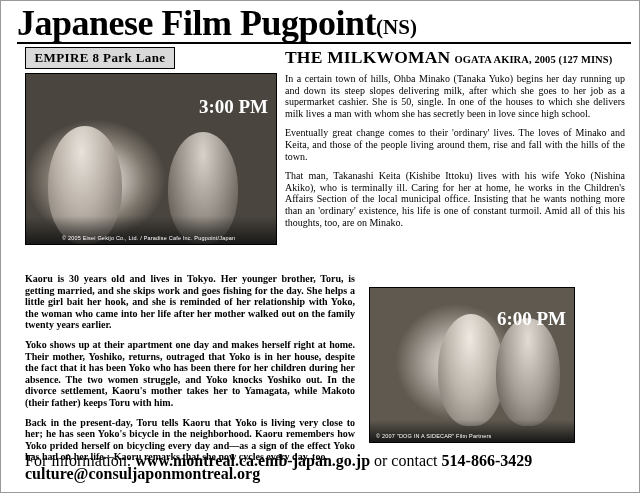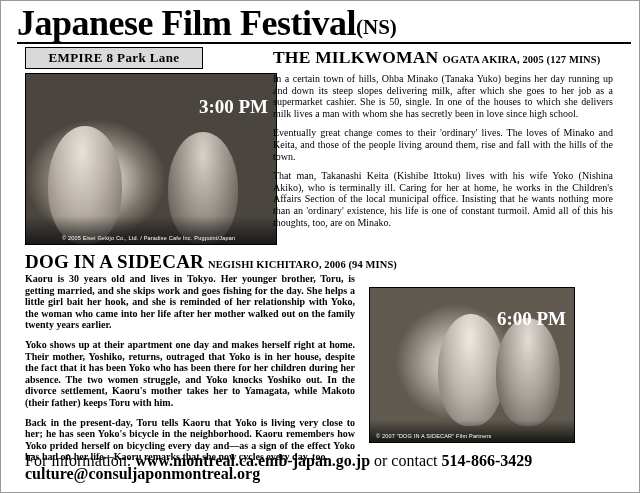--- a/index.html
+++ b/index.html
@@ -54,21 +54,21 @@
     top: 41px;
     height: 2px;
     background: #000;
   }
 
   
   .venue {
     position: absolute;
     left: 24px;
     top: 46px;
-    width: 178px;
+    width: 150px;
     height: 22px;
     background: #d9d9d9;
     border: 1px solid #000;
     box-sizing: border-box;
     font-family: "Liberation Serif", serif;
     font-weight: bold;
     font-size: 13px;
     letter-spacing: 0.4px;
     display: flex;
     align-items: center;
@@ -101,21 +101,21 @@
     left: 36px;
     bottom: 3px;
     font-family: "Liberation Sans", sans-serif;
     font-size: 5.5px;
     color: #ffffff;
     letter-spacing: 0.2px;
   }
 
   .film1-text {
     position: absolute;
-    left: 272px;
+    left: 284px;
     top: 46px;
     width: 340px;
   }
   .film-head {
     margin: 0 0 3px 0;
     line-height: 20px;
   }
   .film-title {
     font-family: "Liberation Serif", serif;
     font-weight: bold;
@@ -228,21 +228,21 @@
     position: absolute; left: 0; right: 0; bottom: 0; height: 22px;
     background: linear-gradient(180deg, rgba(20,20,20,0) 0%, rgba(16,16,16,0.9) 100%);
   }
 </style>
 </head>
 <body>
 
 <div class="page">
 
   <div class="header">
-    <span class="title-main">Japanese Film Festival</span><span class="title-ns">(NS)</span>
+    <span class="title-main">Japanese Film Pugpoint</span><span class="title-ns">(NS)</span>
   </div>
   <div class="title-rule"></div>
 
   <div class="venue">EMPIRE 8 Park Lane</div>
 
   <div class="film1-photo">
     <div class="ph-grad-1"></div>
     <div class="ph-figure f1-fig-a"></div>
     <div class="ph-figure f1-fig-b"></div>
     <div class="f1-dark-bottom"></div>
@@ -253,24 +253,20 @@
   <div class="film1-text">
     <div class="film-head">
       <span class="film-title">THE MILKWOMAN</span>
       <span class="film-meta">OGATA AKIRA,  2005 (127 MINS)</span>
     </div>
     <p class="body-p">In a certain town of hills, Ohba Minako (Tanaka Yuko) begins her day running up and down its steep slopes delivering milk, after which she goes to her job as a supermarket cashier. She is 50, single. In one of the houses to which she delivers milk lives a man with whom she has secretly been in love since high school.</p>
     <p class="body-p">Eventually great change comes to their 'ordinary' lives. The loves of Minako and Keita, and those of the people living around them, rise and fall with the hills of the town.</p>
     <p class="body-p">That man, Takanashi Keita (Kishibe Ittoku) lives with his wife Yoko (Nishina Akiko), who is terminally ill. Caring for her at home, he works in the Children's Affairs Section of the local municipal office. Insisting that he wants nothing more than an 'ordinary' existence, his life is one of constant turmoil.  Amid all of this his thoughts, too, are on Minako.</p>
   </div>
 
-  <div class="film2-head">
-    <span class="film-title" style="font-size:19px">DOG IN A SIDECAR</span>
-    <span class="film-meta">NEGISHI KICHITARO, 2006 (94 MINS)</span>
-  </div>
 
   <div class="film2-text">
     <p class="body-p">Kaoru is 30 years old and lives in Tokyo. Her younger brother, Toru, is getting married, and she skips work and goes fishing for the day. She helps a little girl bait her hook, and she is reminded of her relationship with Yoko, the woman who came into her life after her mother walked out on the family twenty years earlier.</p>
     <p class="body-p">Yoko shows up at their apartment one day and makes herself right at home. Their mother, Yoshiko, returns, outraged that Yoko is in her house, despite the fact that it has been Yoko who has been there for her children during her absence. The two women struggle, and Yoko knocks Yoshiko out. In the divorce settlement, Kaoru's mother takes her to Yamagata, while Makoto (their father) keeps Toru with him.</p>
     <p class="body-p"> Back in the present-day, Toru tells Kaoru that Yoko is living very close to her; he has seen Yoko's bicycle in the neighborhood. Kaoru remembers how Yoko prided herself on bicycling every day and—as a sign of the effect Yoko has had on her life—Kaoru remarks that she now cycles every day, too.</p>
   </div>
 
   <div class="film2-photo">
     <div class="ph-grad-2"></div>
     <div class="ph-figure f2-fig-a"></div>

